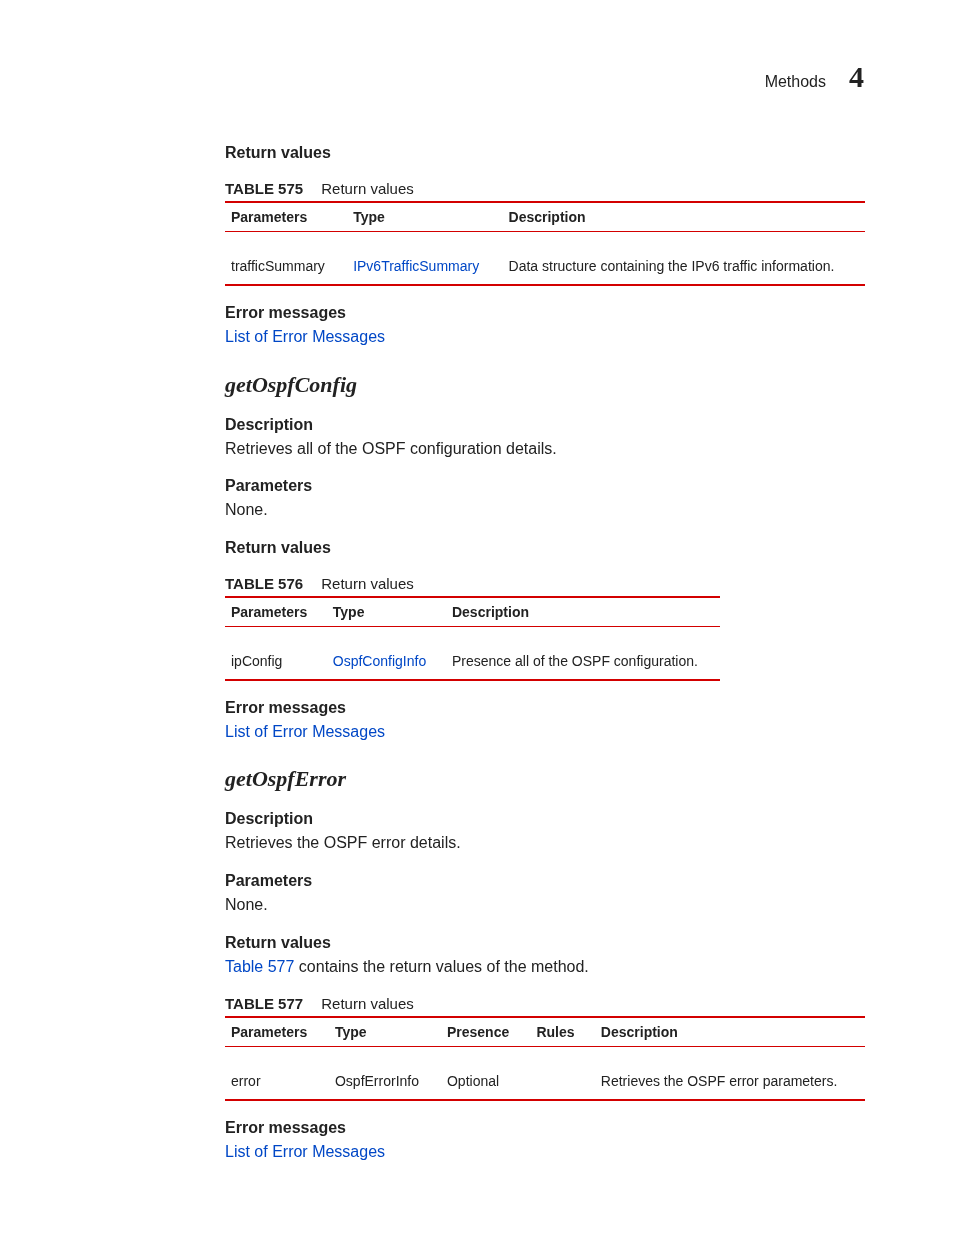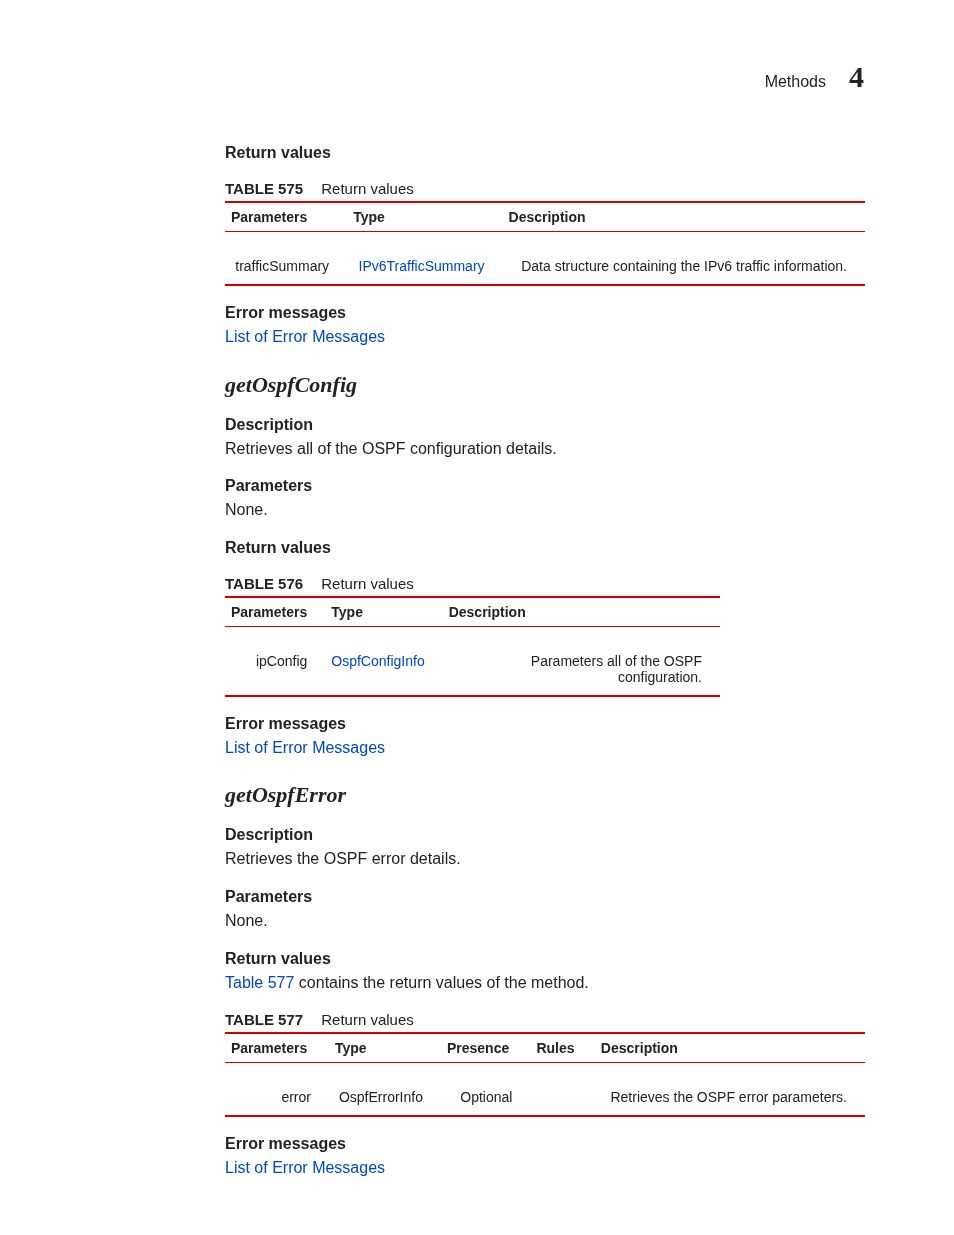--- a/index.html
+++ b/index.html
@@ -58,21 +58,21 @@
   }
   tbody tr:last-child {
     border-bottom: 2px solid #d30000;
   }
   th {
     text-align: left;
     font-weight: bold;
     padding: 6px 18px 6px 6px;
   }
   td {
-    text-align: right;
+    text-align: left;
     padding: 26px 18px 10px 6px;
     vertical-align: top;
     margin-top: 31px;
   }
   .t575 { width: 640px; }
   .t576 { width: 495px; }
   .t577 { width: 640px; }
 </style>
 </head>
 <body>
@@ -139,21 +139,21 @@
       <tr>
         <th>Parameters</th>
         <th>Type</th>
         <th>Description</th>
       </tr>
     </thead>
     <tbody>
       <tr>
         <td>ipConfig</td>
         <td><span class="link">OspfConfigInfo</span></td>
-        <td>Parameters all of the OSPF configuration.</td>
+        <td>Presence all of the OSPF configuration.</td>
       </tr>
     </tbody>
   </table>
 
   <div class="block" style="margin-top:18px">
     <div class="subhead">Error messages</div>
     <div class="body-text"><span class="link">List of Error Messages</span></div>
   </div>
 
   <div class="method-heading">getOspfError</div>

